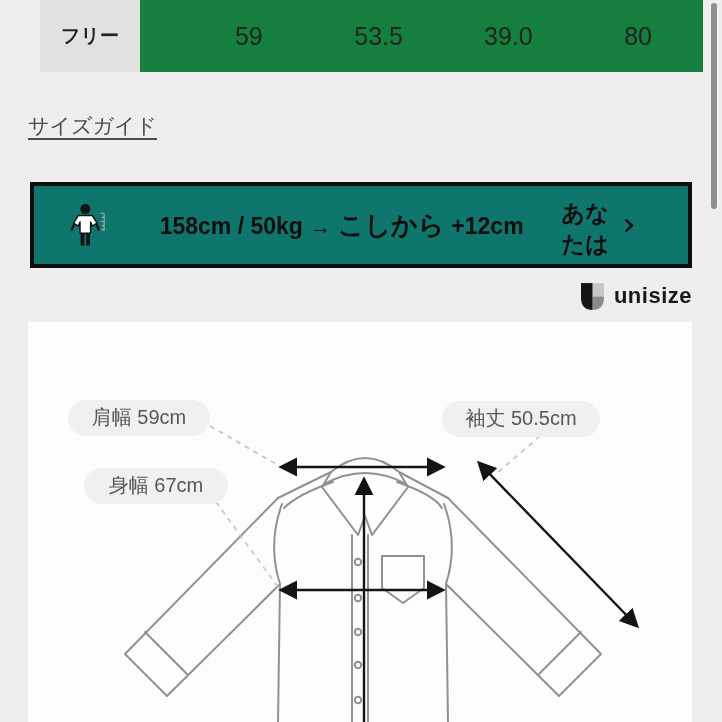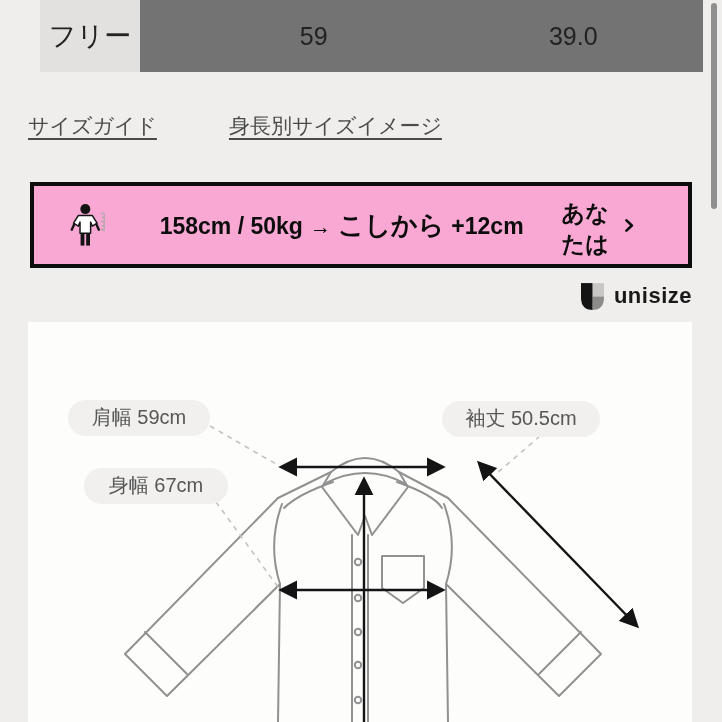--- a/index.html
+++ b/index.html
@@ -7,42 +7,42 @@
   body {
     position:relative;
     background:#efeeec;
     font-family:"Liberation Sans","DejaVu Sans",sans-serif;
     color:#1f1f1f;
   }
   
   .size-row-header{
     position:absolute; left:40px; top:0; width:100px; height:72px;
     background:#e2e1df; display:flex; align-items:center; justify-content:center;
-    font-size:27px; font-weight:normal; color:#222;
+    font-size:19px; font-weight:bold; color:#222;
   }
   .size-row-values{
     position:absolute; left:140px; top:0; width:563px; height:72px;
-    background:#737373; display:flex;padding-left:44px;
+    background:#15803d; display:flex;padding-left:44px;
   }
   .size-cell{
     flex:1; display:flex; align-items:center; justify-content:center;
     font-size:25px; color:#222;
   }
   
   .links{
     position:absolute; left:28px; top:112px; display:flex; gap:72px;
   }
   .links a{
     font-size:21px; color:#4b4b4b; text-decoration:underline;
     text-underline-offset:5px; cursor:pointer;
   }
   
   .widget{
     position:absolute; left:30px; top:182px; width:662px; height:86px;
-    background:#f9a8d4; border:4px solid #0d0d0d;
+    background:#0f766e; border:4px solid #0d0d0d;
     display:flex; align-items:center; padding:0 54px 0 36px;
     cursor:pointer;
     gap:38px;
   }
   .widget .fit-text{ margin-left:14px; white-space:nowrap; color:#0d0d0d; }
   .fit-text .profile{ font-size:23px; font-weight:bold; }
   .fit-text .arrow{ font-size:21px; font-weight:normal; margin:0 7px; }
   .fit-text .part{ font-size:26px; font-weight:bold; }
   .fit-text .val{ font-size:23px; font-weight:bold; margin-left:7px; }
   .widget .you{ margin-left:auto; display:flex; align-items:center; }
@@ -69,26 +69,27 @@
   }
 </style>
 </head>
 <body>
 
 <div class="size-row-header">
   <span>フリー</span>
 </div>
 <div class="size-row-values">
   <div class="size-cell">59</div>
+  <div class="size-cell">53.5</div>
   <div class="size-cell">39.0</div>
+  <div class="size-cell">80</div>
 </div>
 
 <div class="links">
   <a>サイズガイド</a>
-  <a>身長別サイズイメージ</a>
 </div>
 
 <div class="widget">
   <svg width="62" height="70" viewBox="0 0 64 72">
     <circle cx="26" cy="9" r="8.5" fill="#141414"></circle>
     <path d="M14,20 L38,20 L46,33 L38,38 L35,31 L35,50 L17,50 L17,31 L14,38 L6,33 Z" fill="#ffffff" stroke="#141414" stroke-width="2.5" stroke-linejoin="round"></path>
     <path d="M7,35 L3,44 M45,35 L49,44" stroke="#141414" stroke-width="4" stroke-linecap="round"></path>
     <rect x="18" y="50" width="6.5" height="21" fill="#141414"></rect>
     <rect x="27.5" y="50" width="6.5" height="21" fill="#141414"></rect>
     <g stroke="#a9a9a9" stroke-width="2">

